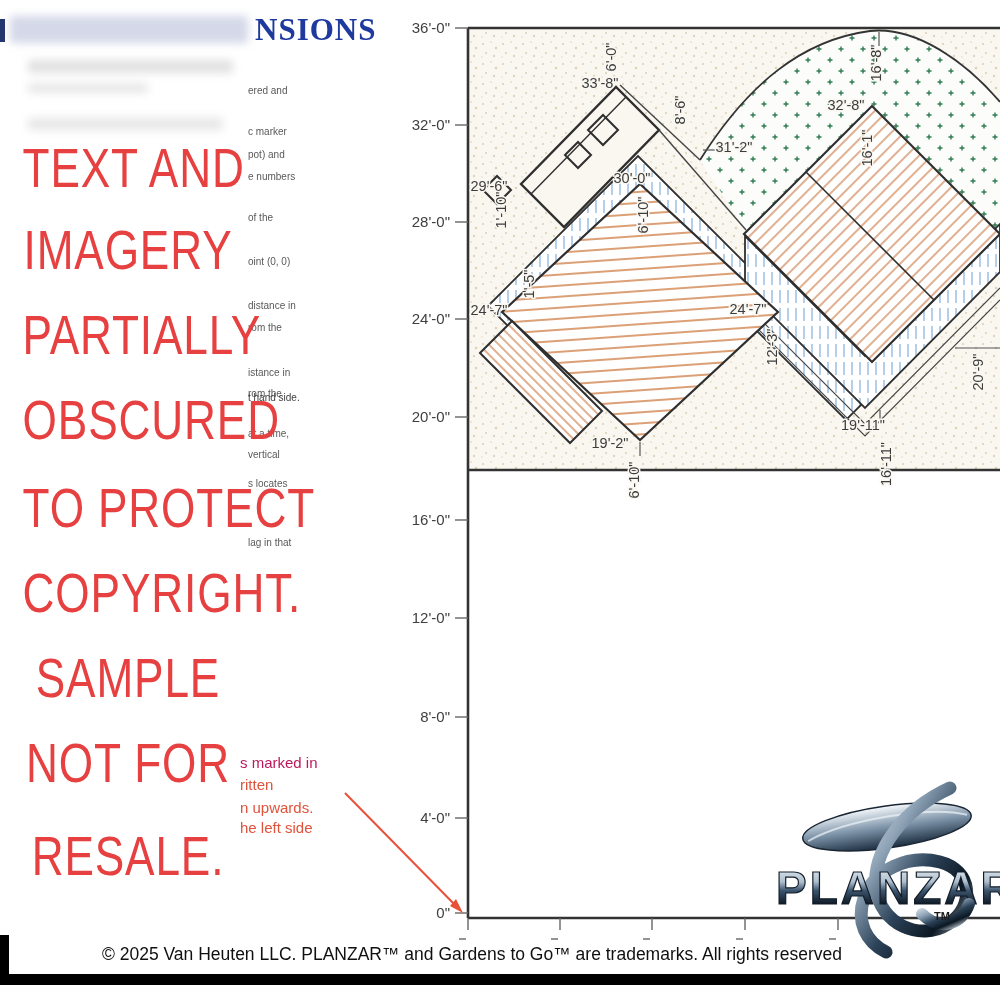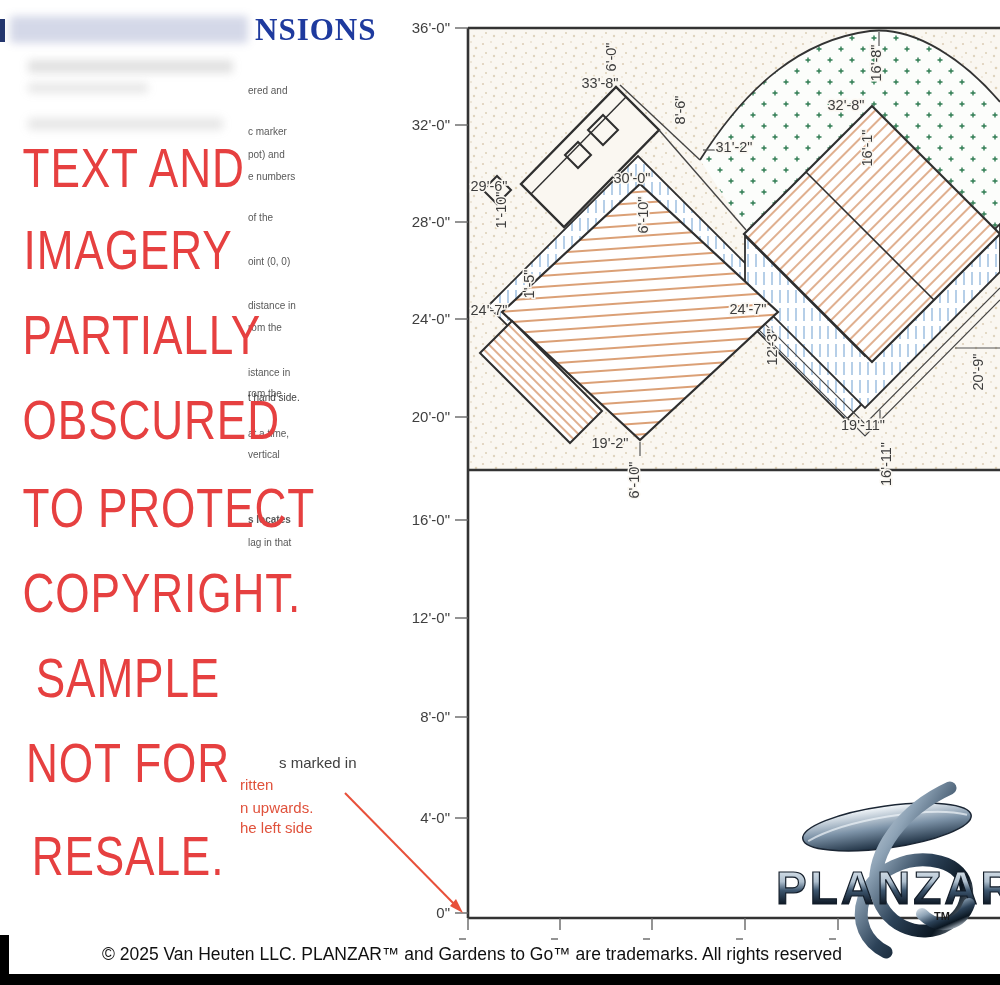--- a/index.html
+++ b/index.html
@@ -45,24 +45,24 @@
   <div class="instr" style="top:171px;color:#595959;">e numbers</div>
   <div class="instr" style="top:212px;color:#595959;">of the</div>
   <div class="instr" style="top:256px;color:#595959;">oint (0, 0)</div>
   <div class="instr" style="top:300px;color:#595959;">distance in</div>
   <div class="instr" style="top:322px;color:#595959;">rom the</div>
   <div class="instr" style="top:367px;color:#595959;">istance in</div>
   <div class="instr" style="top:388px;color:#595959;">rom the</div>
   <div class="instr" style="top:392px;color:#404040;">t hand side.</div>
   <div class="instr" style="top:428px;color:#595959;">at a time,</div>
   <div class="instr" style="top:449px;color:#595959;">vertical</div>
-  <div class="instr" style="top:514px;color:#595959;font-weight:bold;">s locates</div>
+  <div class="instr" style="top:478px;color:#595959;">s locates</div>
   <div class="instr" style="top:537px;color:#595959;text-align:right;">lag in that</div>
 
-  <div class="rednote" style="top:755px;color:#404040;margin-left:39px;">s marked in</div>
+  <div class="rednote" style="top:755px;color:#be185d;">s marked in</div>
   <div class="rednote" style="top:777px;color:#e0523c;">ritten</div>
   <div class="rednote" style="top:800px;color:#e0523c;">n upwards.</div>
   <div class="rednote" style="top:820px;color:#e0523c;">he left side</div>
 
   <div>
     <div class="wm-line" style="top:138px;color:#e64040;">TEXT AND</div>
     <div class="wm-line" style="top:220px;color:#e64040;">IMAGERY</div>
     <div class="wm-line" style="top:305px;color:#e64040;">PARTIALLY</div>
     <div class="wm-line" style="top:390px;color:#e64040;">OBSCURED</div>
     <div class="wm-line" style="top:478px;color:#e64040;">TO PROTECT</div>

